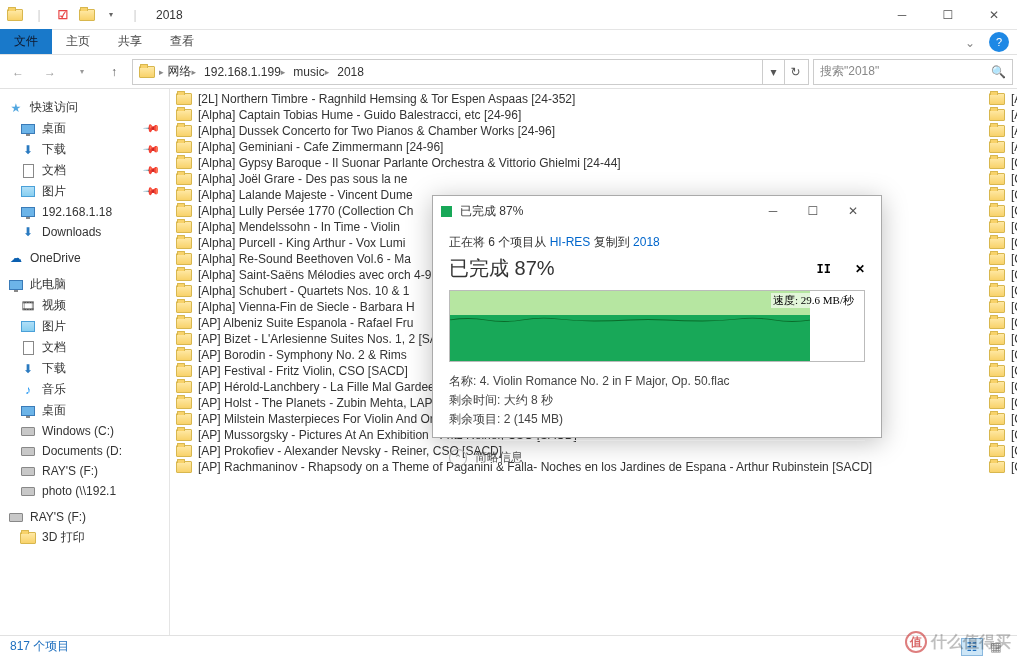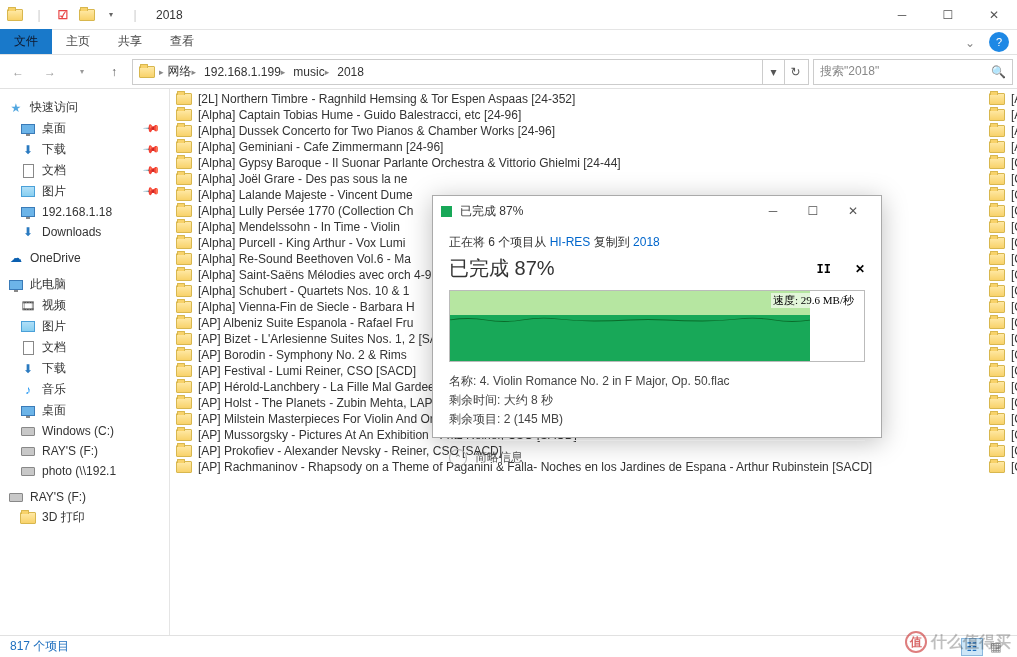--- a/index.html
+++ b/index.html
@@ -248,20 +248,26 @@
         <div class="nav-item">
           <span class="nav-icon">
             <div class="drive"></div>
           </span>
           <span>Windows (C:)</span>
         </div>
         <div class="nav-item">
           <span class="nav-icon">
             <div class="drive"></div>
           </span>
+          <span>Documents (D:</span>
+        </div>
+        <div class="nav-item">
+          <span class="nav-icon">
+            <div class="drive"></div>
+          </span>
           <span>RAY'S (F:)</span>
         </div>
         <div class="nav-item">
           <span class="nav-icon">
             <div class="drive"></div>
           </span>
           <span>photo (\\192.1</span>
         </div>
       </div>
     <div class="nav-item header">
@@ -346,21 +352,21 @@
             <div class="file-row">
               <div class="folder-mini"></div>
               <span>[AP] Bizet - L'Arlesienne Suites Nos. 1, 2                                                                                                    [SACD]</span>
             </div>
             <div class="file-row">
               <div class="folder-mini"></div>
               <span>[AP] Borodin - Symphony No. 2 &amp; Rims</span>
             </div>
             <div class="file-row">
               <div class="folder-mini"></div>
-              <span>[AP] Festival - Lumi Reiner, CSO [SACD]</span>
+              <span>[AP] Festival - Fritz Violin, CSO [SACD]</span>
             </div>
             <div class="file-row">
               <div class="folder-mini"></div>
               <span>[AP] Hérold-Lanchbery - La Fille Mal Gardee - John Lanchbery [SACD]</span>
             </div>
             <div class="file-row">
               <div class="folder-mini"></div>
               <span>[AP] Holst - The Planets - Zubin Mehta, LAPO [SACD]</span>
             </div>
             <div class="file-row">

